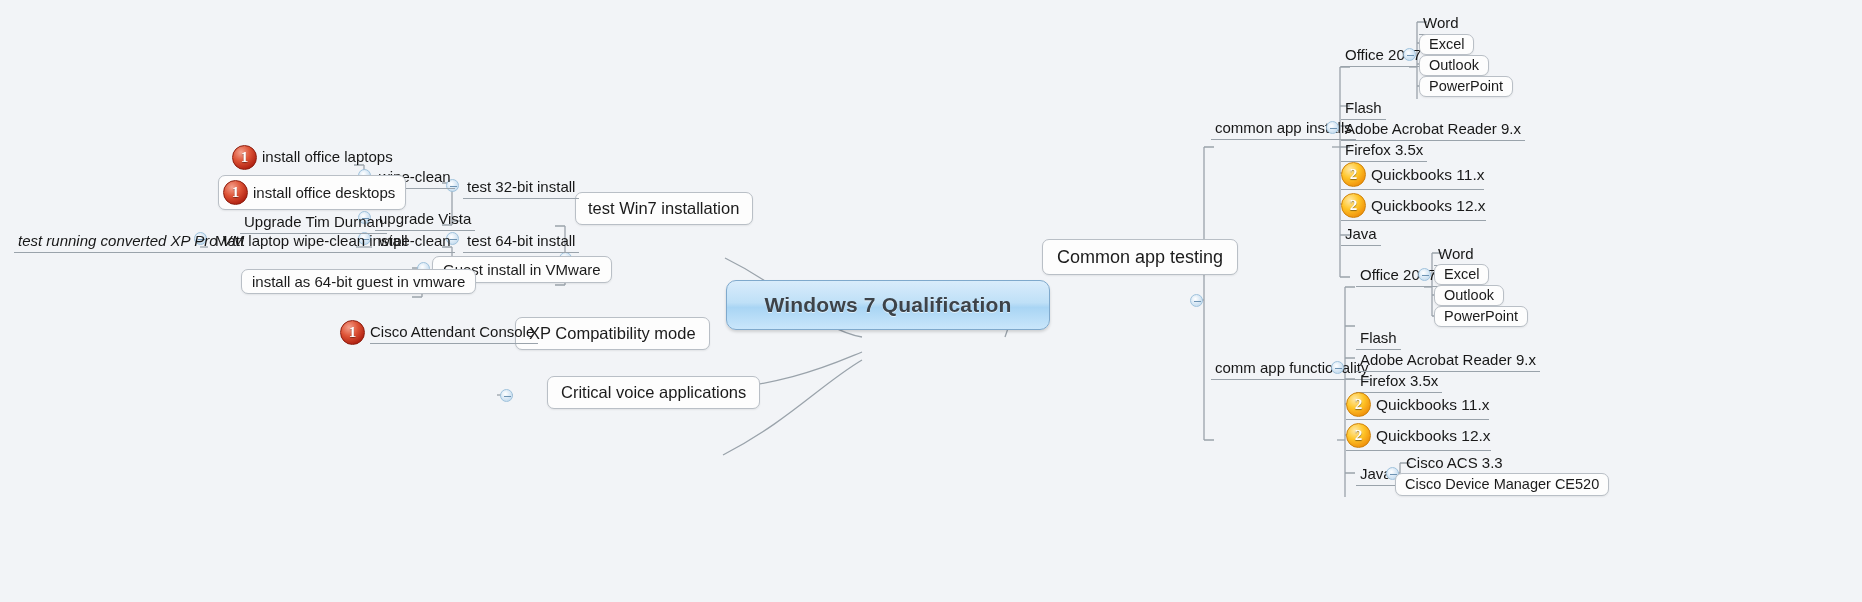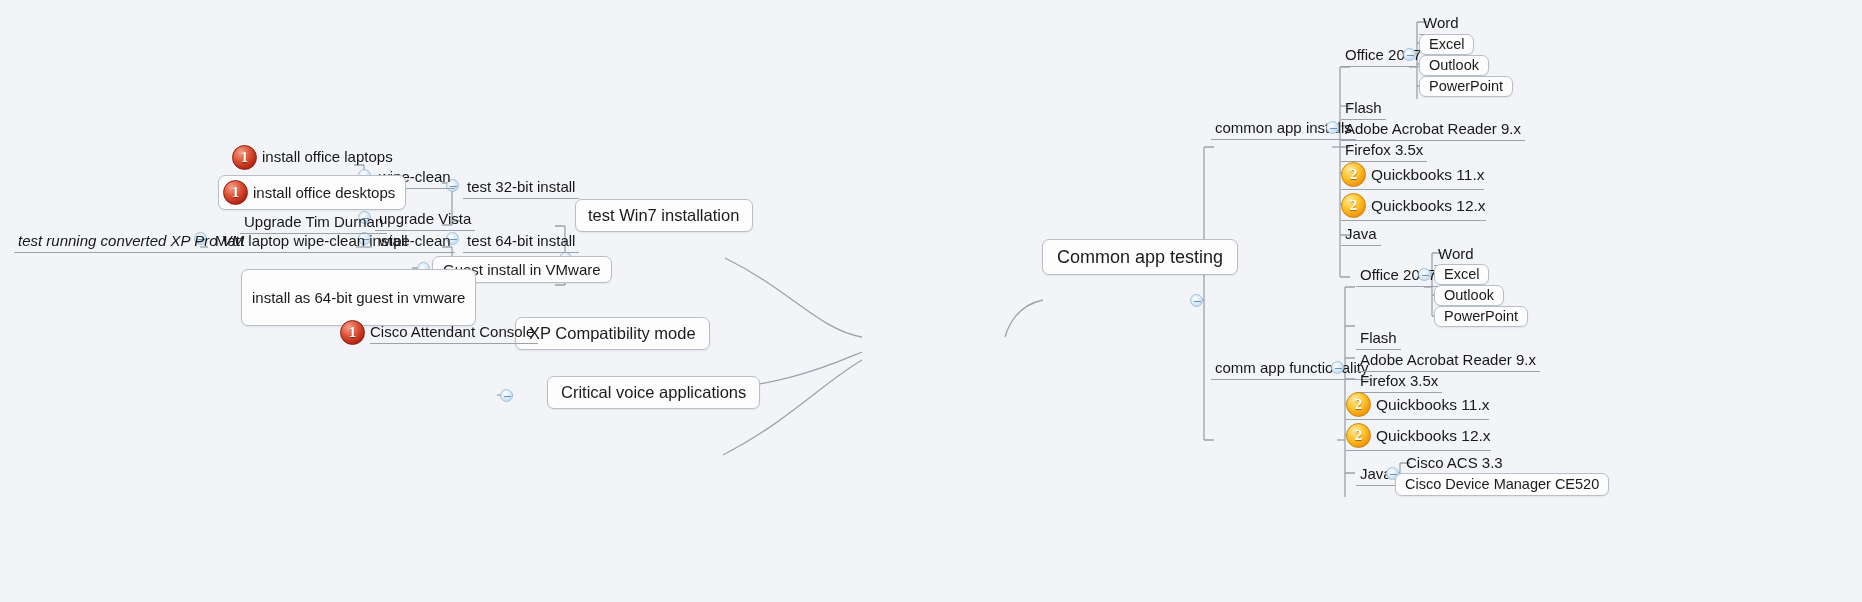--- a/index.html
+++ b/index.html
@@ -152,22 +152,25 @@
 
       <path d="M 1424 287 L 1432 287"></path>
       <path d="M 1432 253 L 1432 316 M 1432 253 L 1442 253 M 1442 274 L 1432 274
                M 1432 295 L 1442 295 M 1432 316 L 1442 316"></path>
 
       <path d="M 1392 473 L 1400 473"></path>
       <path d="M 1400 463 L 1400 483 M 1400 463 L 1410 463 M 1400 483 L 1410 483"></path>
     </g>
   </svg>
 
-
-  <div class="node boxed" style="left:575px;top:199px;padding-left:12px;">
+  <div class="central" style="left:726px;top:280px;width:278px;">
+    <span class="label">Windows 7 Qualification</span>
+  </div>
+
+  <div class="node boxed" style="left:575px;top:192px;padding-left:12px;">
     <span class="label">test Win7 installation</span>
   </div>
   <div class="handle" style="left:559px;top:252px;"></div>
 
   <div class="node plain" style="left:463px;top:177px;">
     <span class="label">test 32-bit install</span>
   </div>
   <div class="handle" style="left:446px;top:179px;"></div>
 
   <div class="node plain" style="left:463px;top:231px;">
@@ -212,21 +215,21 @@
   <div class="node plain" style="left:211px;top:231px;">
     <span class="label">Matt laptop wipe-clean install</span>
   </div>
   <div class="handle" style="left:194px;top:232px;"></div>
 
   <div class="node plain" style="left:14px;top:231px;font-style:italic;">
     <span class="label">test running converted XP Pro VM</span>
   </div>
 
 
-  <div class="node boxed" style="left:241px;top:269px;font-size:15px;padding:20px 10px;">
+  <div class="node boxed" style="left:241px;top:269px;font-size:15px;padding:4px 10px;">
     <span class="label">install as 64-bit guest in vmware</span>
   </div>
 
   <div class="node boxed" style="left:515px;top:317px;">
     <span class="label">XP Compatibility mode</span>
   </div>
   <div class="handle" style="left:500px;top:389px;"></div>
 
   <div class="node" style="left:340px;top:320px;">
     <span class="prio p1">1</span>

